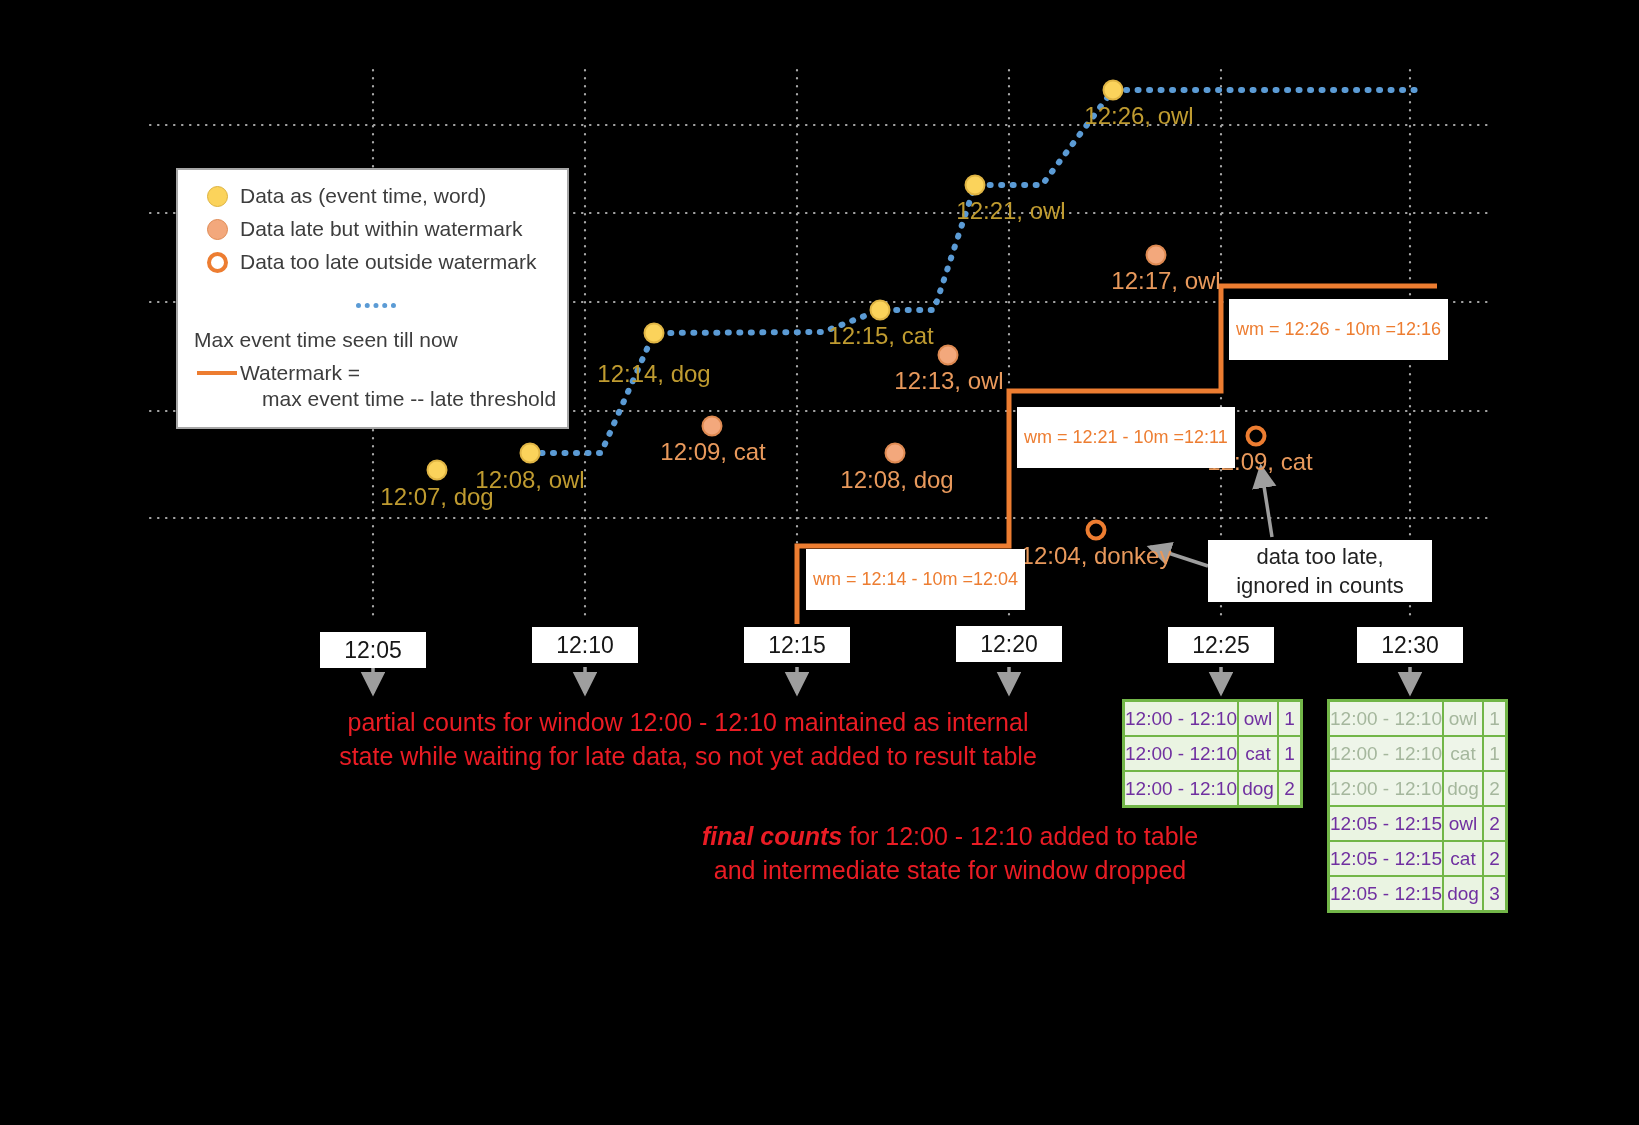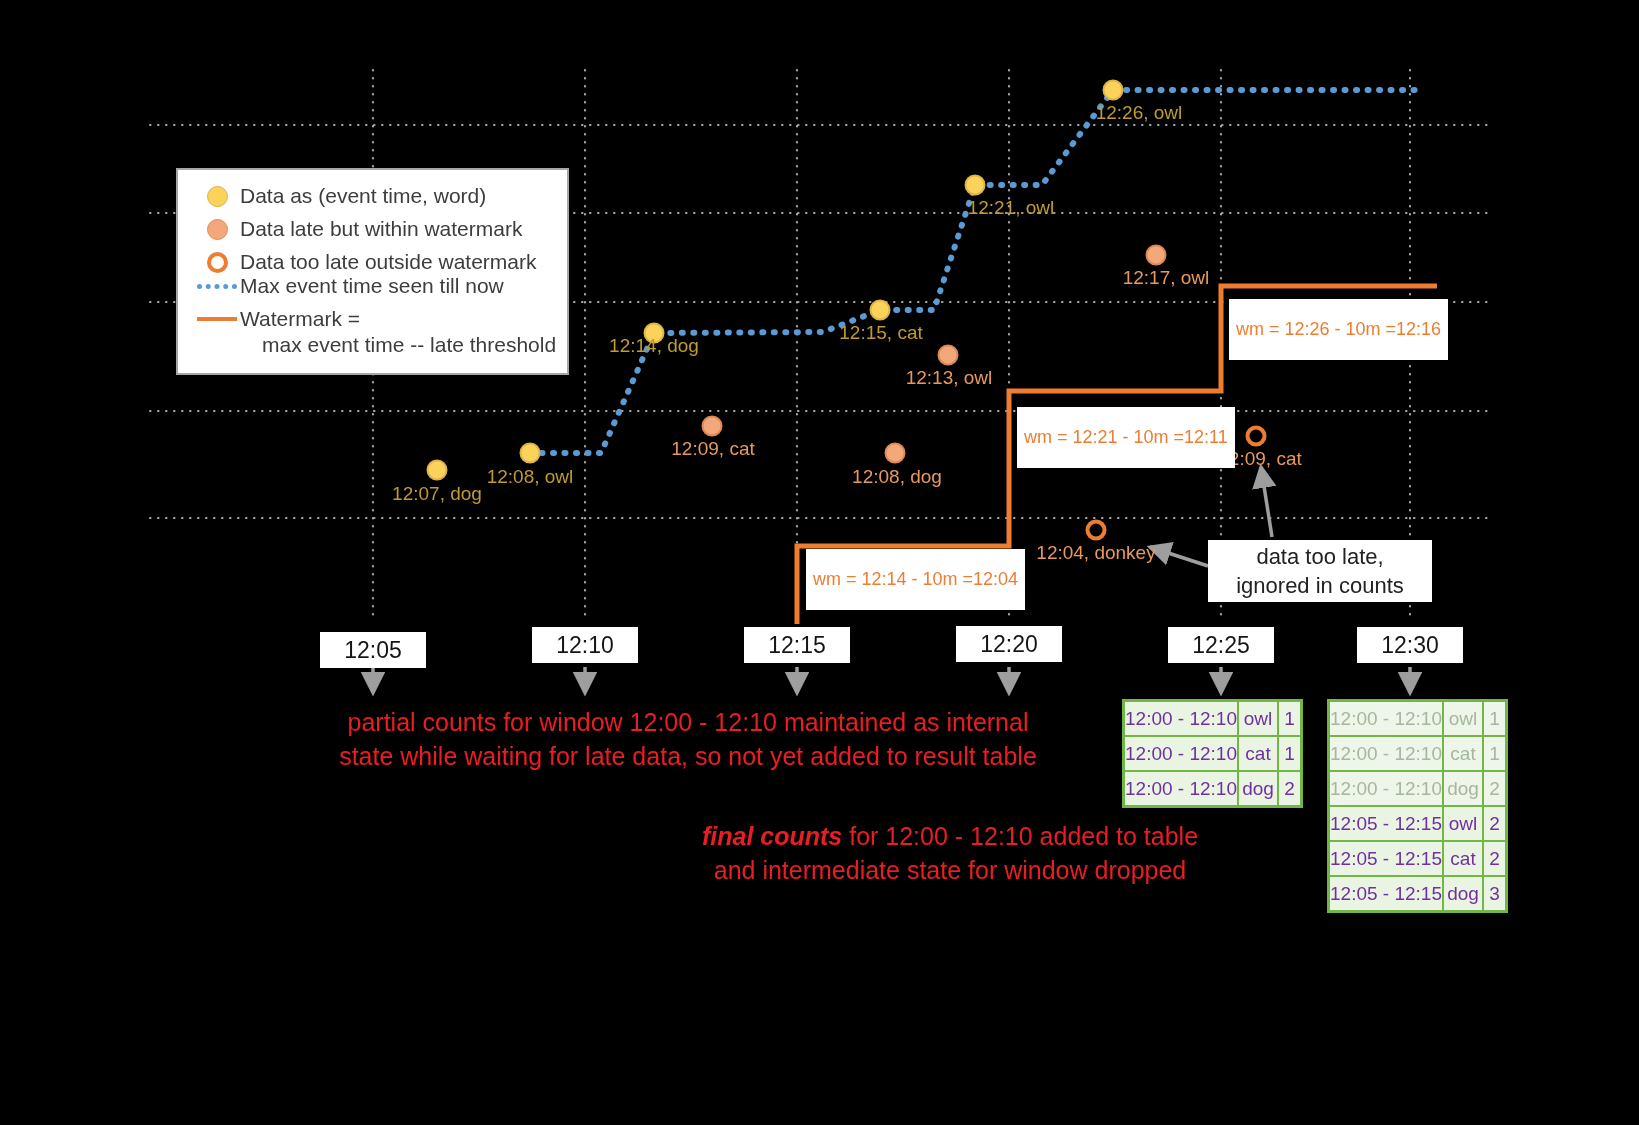--- a/index.html
+++ b/index.html
@@ -11,40 +11,40 @@
   svg.overlay { position:absolute; left:0; top:0; width:1639px; height:1125px; }
 
   
   .dot { position:absolute; width:21px; height:21px; border-radius:50%;
          transform:translate(-50%,-50%); box-sizing:border-box; }
   .dot.yellow { background:#fbd35b; border:2px solid #e0b544; }
   .dot.salmon { background:#f3a87c; border:2px solid #df8a52; }
   .dot.open   { background:#000; border:4px solid #ed7d31; width:21px; height:21px; }
 
   .plabel { position:absolute; transform:translateX(-50%); white-space:nowrap;
-            font-size:19px; }
+            font-size:24px; }
   .lbl-ontime  { color:#bf9b30; }
   .lbl-late    { color:#e8995c; }
   .lbl-toolate { color:#e8995c; }
 
   
   .wm-label { position:absolute; background:#fff; color:#ed7d31; font-size:18px;
               padding:20px 7px; white-space:nowrap; }
 
   
   .tick { position:absolute; width:106px; height:36px; background:#fff; color:#161616;
           font-size:23px; display:flex; align-items:center; justify-content:center; }
 
   
   .legend { position:absolute; left:176px; top:168px; width:393px; box-sizing:border-box;
             background:#fff; border:2px solid #a6a6a6; padding:14px 10px 16px 16px;
             color:#3d3d3d; font-size:21px; }
   .lrow { display:flex; margin-top:9px; }
   .lrow:first-child { margin-top:0; }
-  .lrow.gap { margin-top:0; }
+  .lrow.gap { margin-top:8px;flex-direction:column; }
   .lic { flex:0 0 46px; display:flex; justify-content:center; align-items:center; }
   .dot-s { width:21px; height:21px; border-radius:50%; box-sizing:border-box; }
   .dot-s.yellow { background:#fbd35b; border:1px solid #ddb23e; }
   .dot-s.salmon { background:#f3a87c; border:1px solid #e08a53; }
   .dot-s.open   { background:#fff; border:4px solid #ed7d31; }
   .lsample { width:40px; height:0; }
   .lsample.blue   { border-top:5px dotted #5b9bd5; }
   .lsample.orange { border-top:4px solid #ed7d31; }
   .lrow.indent { margin-left:68px; margin-top:2px; }
 
@@ -146,21 +146,21 @@
   <div class="lrow indent">
     <span>max event time -- late threshold</span>
   </div>
 </div>
 
 <div class="dot yellow" style="left:437px;top:470px"></div>
 <div class="plabel lbl-ontime" style="left:437px;top:483px">12:07, dog</div>
 <div class="dot yellow" style="left:530px;top:453px"></div>
 <div class="plabel lbl-ontime" style="left:530px;top:466px">12:08, owl</div>
 <div class="dot yellow" style="left:654px;top:333px"></div>
-<div class="plabel lbl-ontime" style="left:654px;top:335px">12:14, dog</div>
+<div class="plabel lbl-ontime" style="left:654px;top:360px">12:14, dog</div>
 <div class="dot yellow" style="left:880px;top:310px"></div>
 <div class="plabel lbl-ontime" style="left:881px;top:322px">12:15, cat</div>
 <div class="dot yellow" style="left:975px;top:185px"></div>
 <div class="plabel lbl-ontime" style="left:1011px;top:197px">12:21, owl</div>
 <div class="dot yellow" style="left:1113px;top:90px"></div>
 <div class="plabel lbl-ontime" style="left:1139px;top:102px">12:26, owl</div>
 
 <div class="dot salmon" style="left:712px;top:426px"></div>
 <div class="plabel lbl-late" style="left:713px;top:438px">12:09, cat</div>
 <div class="dot salmon" style="left:895px;top:453px"></div>

